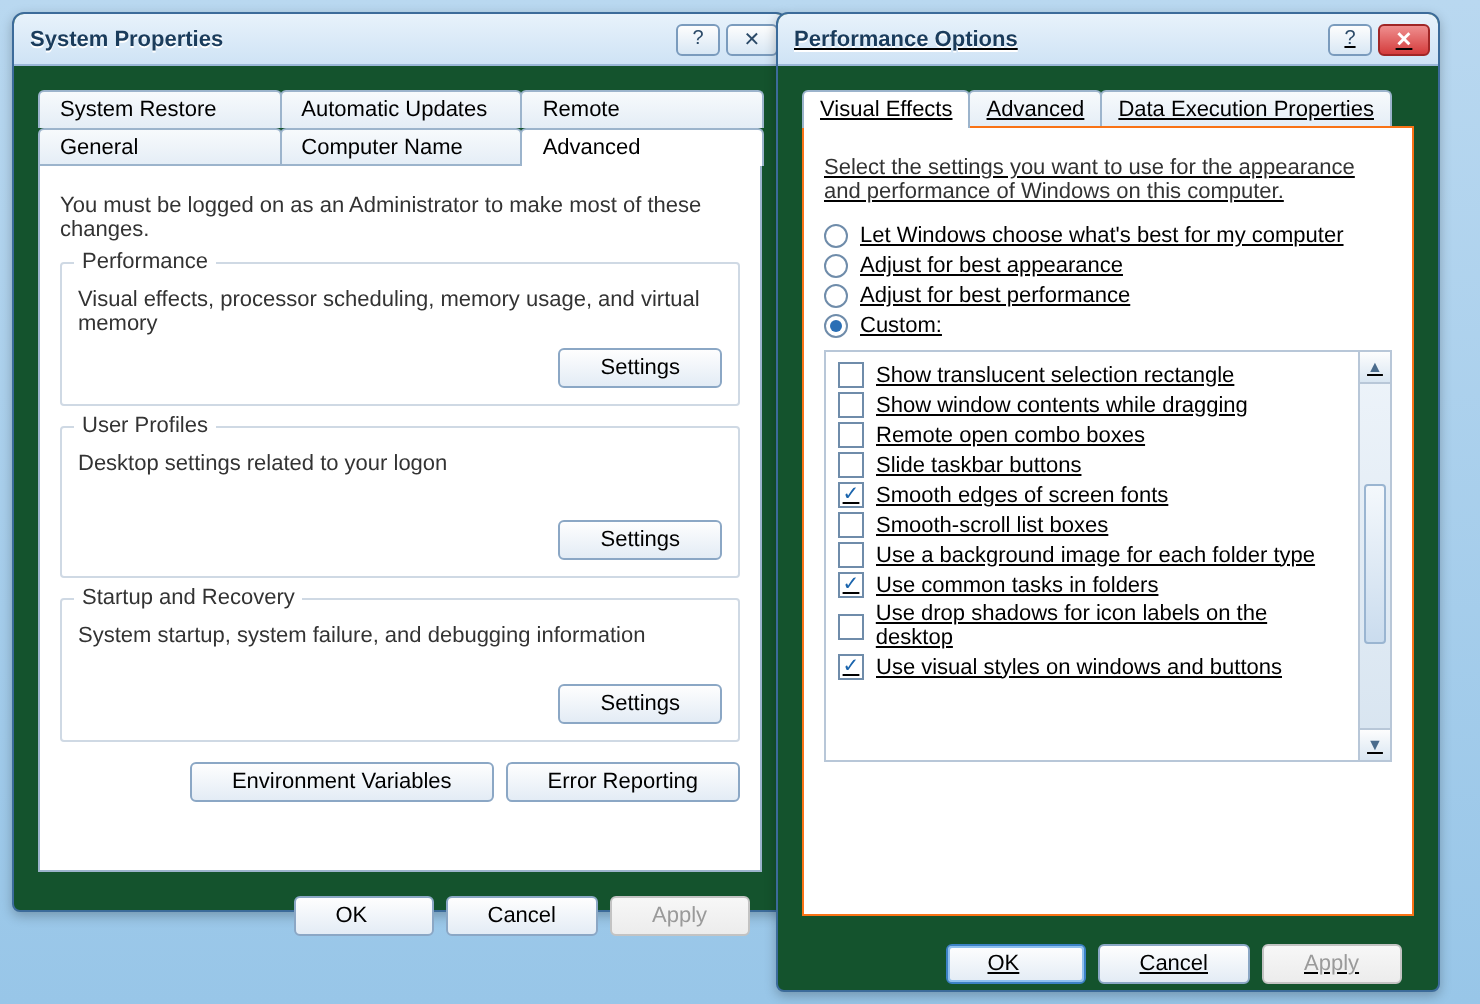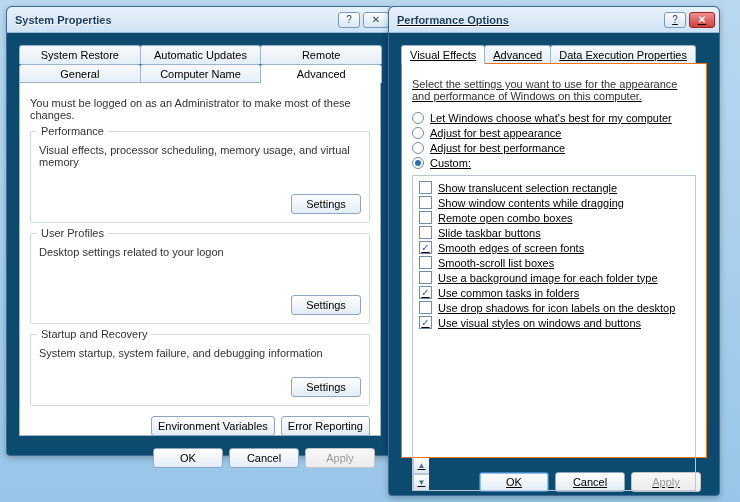--- a/index.html
+++ b/index.html
@@ -1,59 +1,59 @@
 <!DOCTYPE html>
 <html><head>
 <meta charset="utf-8">
 <style>
 * { box-sizing: border-box; margin: 0; padding: 0; font-family: "Segoe UI", Tahoma, sans-serif; font-size: 11px; }
 body { background: linear-gradient(#b9d8f0, #98c6e8); width: 740px; height: 502px; overflow: hidden; position: relative; }
 
-.window { position: absolute; background: #0c4a6e; border: 1px solid #3c6b9a; border-radius: 6px 6px 4px 4px; box-shadow: 0 2px 6px rgba(0,0,0,0.25); }
+.window { position: absolute; background: #14532d; border: 1px solid #3c6b9a; border-radius: 6px 6px 4px 4px; box-shadow: 0 2px 6px rgba(0,0,0,0.25); }
 .titlebar { height: 26px; background: linear-gradient(#e8f2fb, #cfe3f5); border-bottom: 1px solid #9bb8d8; border-radius: 5px 5px 0 0; display: flex; align-items: center; padding: 0 4px 0 8px; }
 .titlebar .title { flex: 1; font-weight: bold; color: #1a3c5c; text-shadow: 0 1px 0 #fff; }
 .tb-btns { display: flex; gap: 3px; }
 .tb-btn { width: 26px; height: 16px; border: 1px solid #7a9bbd; border-radius: 3px; background: linear-gradient(#fdfdfd,#d8e7f4); display: flex; align-items: center; justify-content: center; cursor: pointer; font-size: 10px; color: #2b4a68; }
 .tb-btn.close { background: linear-gradient(#ef8f8f,#d43c3c); color: #fff; border-color:#a02626; font-weight:bold; }
 .tb-btn.help { width: 22px; }
 
 .win-body { padding: 8px; }
 
 
 .tabstrip { margin: 4px 4px 0 4px; }
 .tabrow { display: flex; }
-.tab { border: 1px solid #9cb4cc; border-bottom: none; background: linear-gradient(#f7fafc,#e4edf6); padding: 3px 10px; margin-right: -1px; border-radius: 3px 3px 0 0; cursor: pointer; white-space: nowrap; text-align:center; flex:1; }
+.tab { border: 1px solid #9cb4cc; border-bottom: none; background: linear-gradient(#f7fafc,#e4edf6); padding: 3px 10px; margin-right: -1px; border-radius: 3px 3px 0 0; cursor: pointer; white-space: nowrap; text-align:left; flex:1; }
 .tab.active { background: #fff; position: relative; z-index: 2; }
 .tabpanel { border: 1px solid #9cb4cc; background: #fff; padding: 10px; margin: -1px 4px 4px 4px; position: relative; z-index:1; }
 
 .infotext { color: #333; margin: 4px 0 10px 0; }
 
 .group { border: 1px solid #cfd9e4; border-radius: 2px; padding: 8px 8px 10px 8px; margin-bottom: 10px; position: relative; }
 .group-title { position: absolute; top: -7px; left: 6px; background: #fff; padding: 0 4px; color: #333; }
 .group-desc { color: #333; margin-top: 4px; margin-bottom: 26px; }
 .group .settings-btn-row { position: absolute; right: 8px; bottom: 8px; }
 
-.btn { border: 1px solid #8ba7c5; background: linear-gradient(#fefefe,#e3ecf5); padding: 3px 6px; border-radius: 3px; cursor: pointer; min-width: 70px; text-align: center; }
+.btn { border: 1px solid #8ba7c5; background: linear-gradient(#fefefe,#e3ecf5); padding: 3px 20px; border-radius: 3px; cursor: pointer; min-width: 70px; text-align: left; }
 .btn.disabled { color: #9a9a9a; border-color:#c3c3c3; background:linear-gradient(#f7f7f7,#ececec); cursor:default;}
 .btn.default { border: 1px solid #3c82c6; box-shadow: 0 0 0 1px #8fc1ef inset; }
 
 .btn-row { display: flex; gap: 6px; justify-content: flex-end; margin-top: 6px; }
 .dlg-footer { display:flex; gap:6px; justify-content:flex-end; padding: 8px 10px; border-top: 0; }
 
 
 .r-tabstrip { display:flex; margin: 4px 4px 0 4px; }
 .r-tab { border: 1px solid #9cb4cc; border-bottom:none; background: linear-gradient(#f7fafc,#e4edf6); padding: 3px 8px; margin-right:-1px; border-radius: 3px 3px 0 0; cursor:pointer; white-space:nowrap; }
 .r-tab.active { background:#fff; position:relative; z-index:2; }
 .r-panel { border:1px solid #f97316; background:#fff; margin:-1px 4px 0 4px; padding:10px; position:relative; z-index:1; }
 
 .radio-row { display:flex; align-items:center; gap:6px; margin: 3px 0; }
 .radio-dot { width:12px; height:12px; border:1px solid #6f8caa; border-radius:50%; display:inline-flex; align-items:center; justify-content:center; background:#fff; }
 .radio-dot.checked::after { content:""; width:6px; height:6px; border-radius:50%; background:#2a6fb5; }
 
-.checklist { border:1px solid #b8c7d8; margin-top:6px; height: 316px; overflow:hidden; display:flex;flex-direction:column; }
+.checklist { border:1px solid #b8c7d8; margin-top:6px; height: 206px; overflow:hidden; display:flex; }
 .check-inner { flex:1; padding:4px 4px; }
 .check-row { display:flex; align-items:center; gap:6px; padding:1px 2px; }
 .chk { width:13px; height:13px; border:1px solid #6f8caa; background:#fff; display:inline-flex; align-items:center; justify-content:center; font-size:10px; color:#1a64ad; }
 .chk.checked::after { content:"✓"; line-height:1; }
 .vscroll { width:16px; background:linear-gradient(#eef4fa,#d7e4f0); border-left:1px solid #b8c7d8; display:flex; flex-direction:column; }
 .vs-btn { height:16px; border-bottom:1px solid #b8c7d8; display:flex; align-items:center; justify-content:center; font-size:8px; color:#4a6b8c; background:linear-gradient(#fdfdfd,#d9e6f2);}
 .vs-btn.bottom{ border-bottom:none; border-top:1px solid #b8c7d8;}
 .vs-track{ flex:1; position:relative; }
 .vs-thumb{ position:absolute; left:2px; right:2px; top:50px; height:80px; background:linear-gradient(#f4f8fc,#cadcee); border:1px solid #9ab5d1; border-radius:2px; }
 
@@ -83,29 +83,29 @@
       <div class="tabrow">
         <div class="tab">General</div>
         <div class="tab">Computer Name</div>
         <div class="tab active">Advanced</div>
       </div>
     </div>
     <div class="tabpanel">
       <div class="left-panel-inner">
         <div class="infotext">You must be logged on as an Administrator to make most of these changes.</div>
 
-        <div class="group" style="height:92px;">
+        <div class="group" style="height:72px;">
           <span class="group-title">Performance</span>
           <div class="group-desc">Visual effects, processor scheduling, memory usage, and virtual memory</div>
           <div class="settings-btn-row">
             <div class="btn">Settings</div>
           </div>
         </div>
 
-        <div class="group" style="height:91px;">
+        <div class="group" style="height:76px;">
           <span class="group-title">User Profiles</span>
           <div class="group-desc">Desktop settings related to your logon</div>
           <div class="settings-btn-row">
             <div class="btn">Settings</div>
           </div>
         </div>
 
         <div class="group" style="height:72px;">
           <span class="group-title">Startup and Recovery</span>
           <div class="group-desc">System startup, system failure, and debugging information</div>

